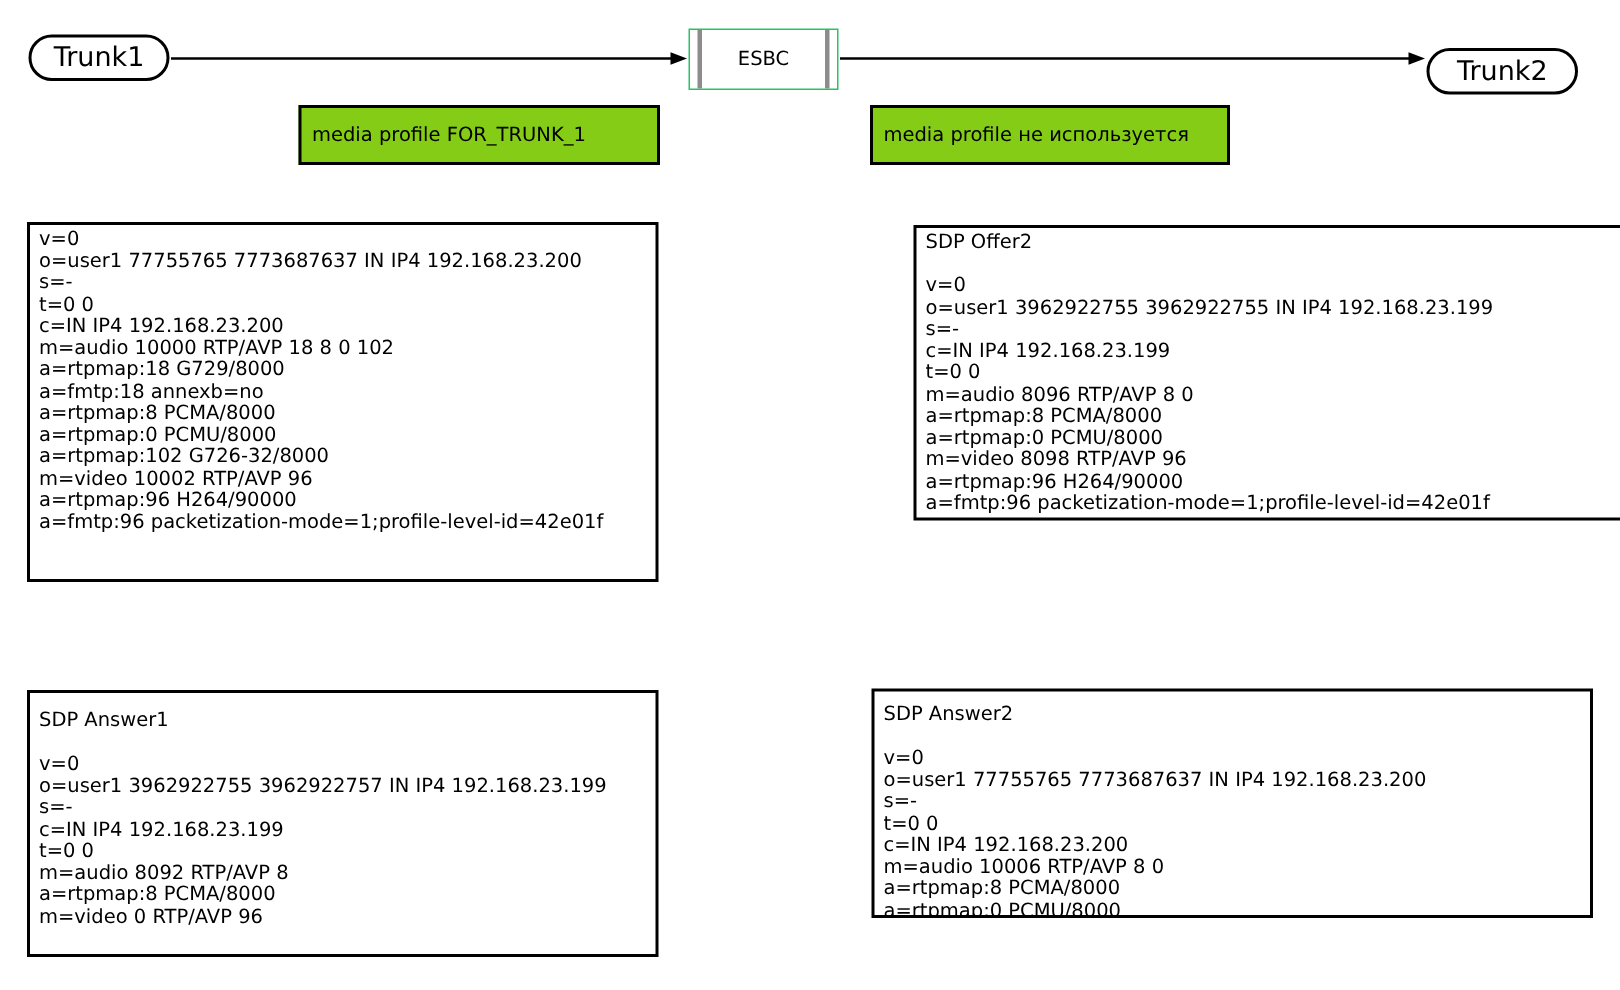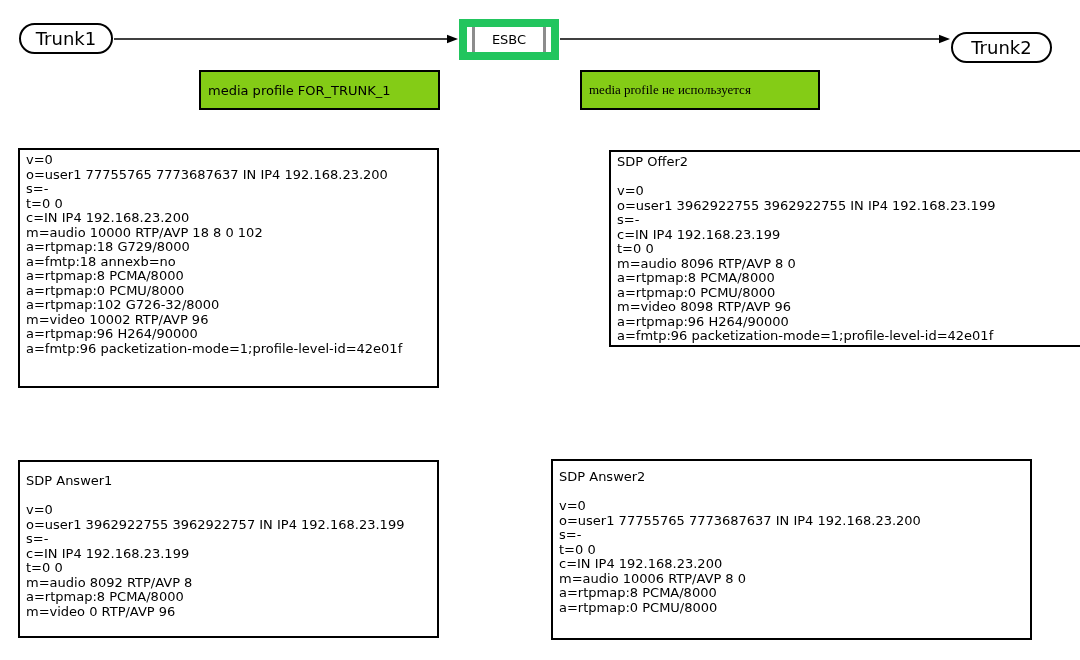--- a/index.html
+++ b/index.html
@@ -22,49 +22,49 @@
     box-sizing: border-box;
     background: #fff;
     display: flex; align-items: center; justify-content: center;
     font-size: 18px;
   }
   #trunk1 { left: 19px;  top: 23px; width: 94px;  height: 31px; }
   #trunk2 { left: 951px; top: 32px; width: 101px; height: 31px; }
 
   #esbc {
     position: absolute; left: 459px; top: 19px; width: 100px; height: 41px;
-    border: 8px solid #22c55e; box-sizing: border-box; background: #fff;
+    border: 1px solid #22c55e; box-sizing: border-box; background: #fff;
     display: flex; align-items: center; justify-content: center;
     font-size: 13px;
   }
   #esbc .bar { position: absolute; top: 0; bottom: 0; width: 3px; background: #8c8c8c; }
   #esbc .bar.left  { left: 5px; }
   #esbc .bar.right { right: 5px; }
 
   .note {
     position: absolute;
     border: 2px solid #000; box-sizing: border-box; background: #84cc16;
     display: flex; align-items: center;
     padding-left: 7px;
     font-size: 13px;
   }
   #note1 { left: 199px; top: 70px; width: 241px; height: 40px; }
-  #note2 { left: 580px; top: 70px; width: 240px; height: 40px; font-family: Liberation Serif, serif; }
+  #note2 { left: 580px; top: 70px; width: 240px; height: 40px; }
 
   .sdpbox {
     position: absolute;
     border: 2px solid #000; box-sizing: border-box; background: #fff;
     font-size: 13px; line-height: 14.5px;
     padding: 3px 6px;
     overflow: hidden;
   }
   #offer1  { left: 18px;  top: 148px; width: 421px; height: 240px; }
   #offer2  { left: 609px; top: 150px; width: 523px; height: 197px; }
   #answer1 { left: 18px;  top: 460px; width: 421px; height: 178px; padding-top: 12px; }
-  #answer2 { left: 551px; top: 459px; width: 481px; height: 181px; padding-top: 9px; }
+  #answer2 { left: 581px; top: 459px; width: 481px; height: 153px; padding-top: 9px; }
 
   .sdp-title { margin-bottom: 14.5px; white-space: pre; }
   .sdp-lines { white-space: pre; }
 </style>
 </head>
 <body>
 
 <div class="stage">
 
   <svg class="arrows" width="1080" height="70">

